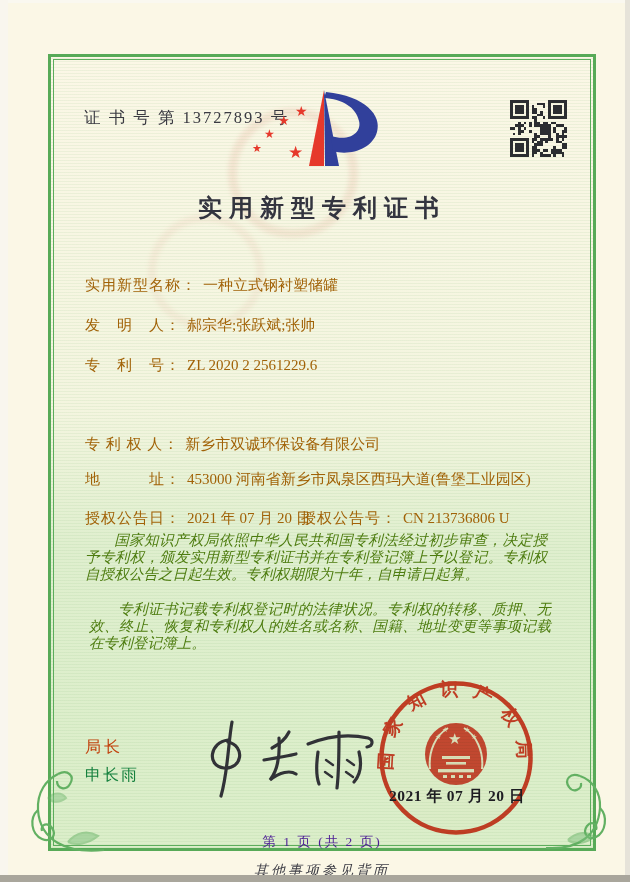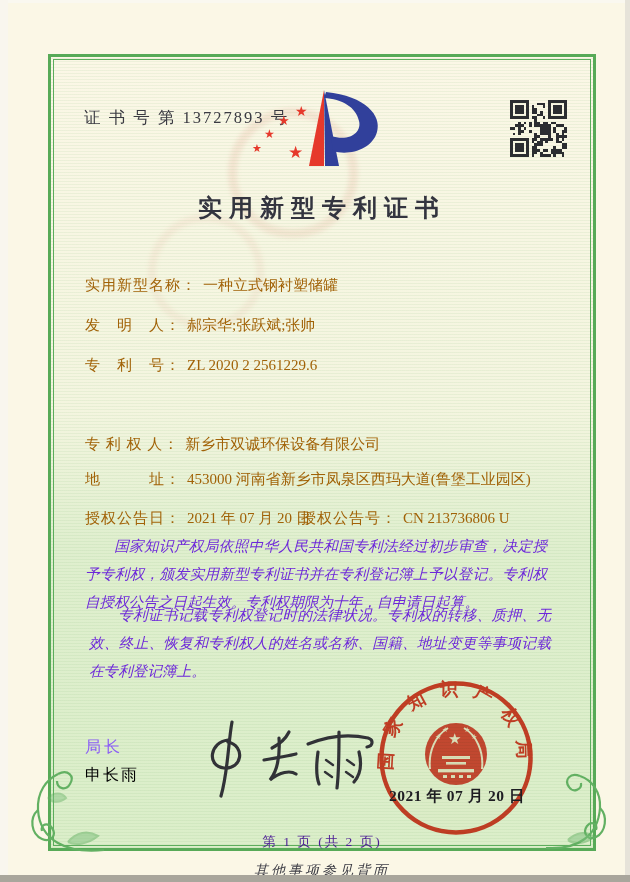--- a/index.html
+++ b/index.html
@@ -25,25 +25,25 @@
   #frame::after{content:"";position:absolute;inset:2px;border:1px solid #5cad5c;}
   
   .abs{position:absolute;margin-top:6px;}
   #certno{left:84px;top:101px;font-size:16.5px;letter-spacing:2px;color:#3a3a42;}
   #title{left:48px;top:192px;width:548px;margin:0;text-align:center;font-size:24px;
          font-weight:600;letter-spacing:7px;color:#33343f;}
   .frow{left:85px;width:478px;font-size:15px;color:#a16207;white-space:nowrap;}
   .flabel{letter-spacing:1px;}
   .fvalue{margin-left:6px;}
   .fpair2{position:absolute;left:216px;top:0;}
-  .para{left:85px;width:462px;font-size:14.6px;line-height:28px;color:#6d28d9;
+  .para{left:85px;width:462px;font-size:14.6px;line-height:17px;color:#4d7c0f;
         text-align:justify;text-indent:2em;font-style:italic;}
-  #issuer-title{left:85px;top:731px;font-size:16px;letter-spacing:3px;color:#8b5cf6;
+  #issuer-title{left:85px;top:731px;font-size:16px;letter-spacing:3px;color:#c2410c;
                 font-family:"Liberation Sans","DejaVu Sans",sans-serif;}
-  #issuer-name{left:85px;top:759px;font-size:16px;letter-spacing:2px;color:#000000;
+  #issuer-name{left:85px;top:759px;font-size:16px;letter-spacing:2px;color:#15803d;
                font-family:"Liberation Sans","DejaVu Sans",sans-serif;}
   #seal-date{left:389px;top:780px;font-size:15.5px;letter-spacing:0.5px;color:#1d1d22;font-weight:600;}
   #page-info{left:48px;top:827px;width:548px;text-align:center;font-size:13.5px;
              letter-spacing:2px;color:#4c1d95;}
   #back-note{left:48px;top:856px;width:548px;text-align:center;font-size:14px;
              letter-spacing:3px;color:#3d3d45;font-style:italic;}
   svg{position:absolute;overflow:visible;}
   #logo{left:246px;top:86px;}
   #qr{left:510px;top:100px;}
   #signature{left:176px;top:710px;}

